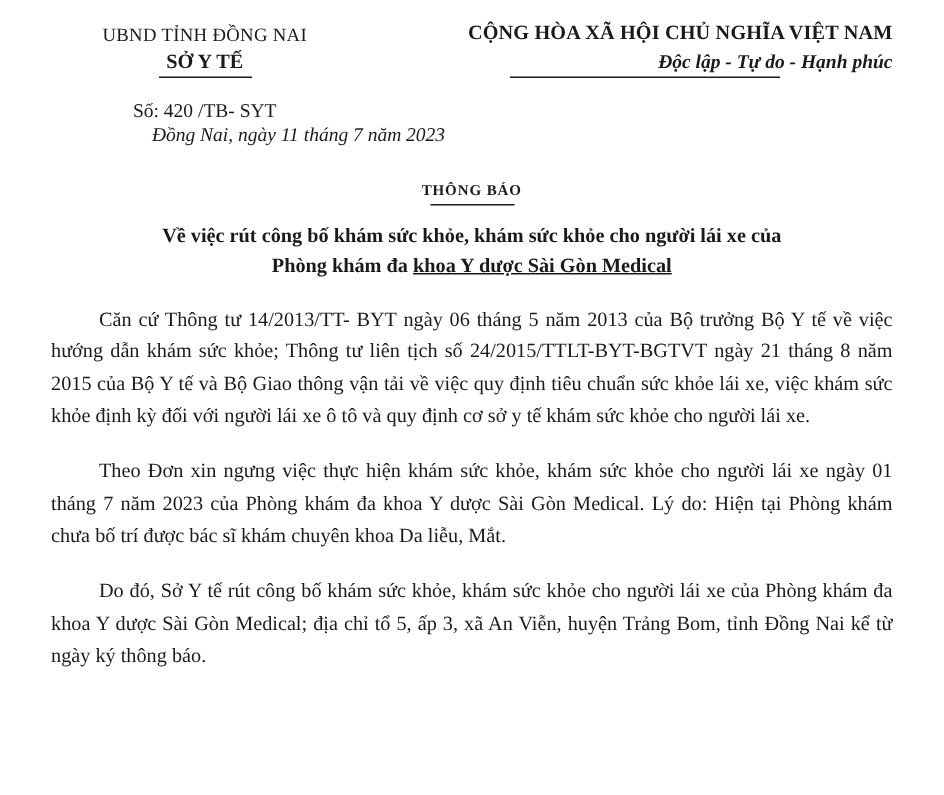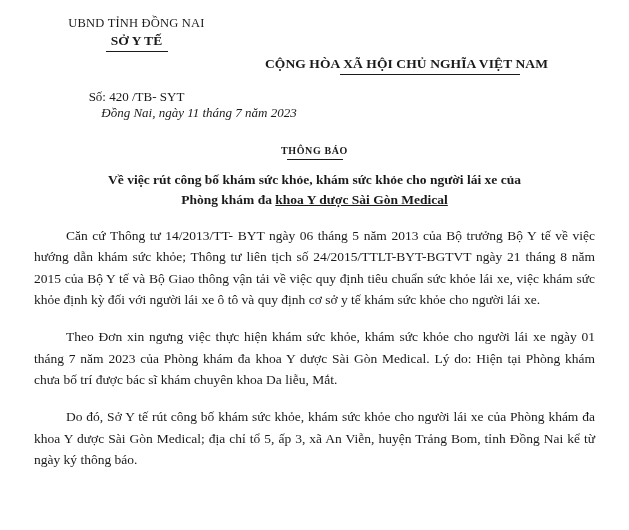--- a/index.html
+++ b/index.html
@@ -29,22 +29,21 @@
     justify-content: space-between;
     margin-top: 4px;
   }
   .header-left {
     width: 205px;
     text-align: center;
     padding-top: 2px;
   }
   .header-right {
     width: 330px;
-    text-align: left;
-    margin-top: 42px;
+    text-align: right;
   }
   .org-name {
     font-size: 12.5px;
     letter-spacing: .2px;
   }
   .org-sub {
     font-size: 13.5px;
     font-weight: bold;
     margin-top: 2px;
   }
@@ -141,20 +140,21 @@
 <div class="page">
 
   <div class="header">
     <div class="header-left">
       <div class="org-name">UBND TỈNH ĐỒNG NAI</div>
       <div class="org-sub">SỞ Y TẾ</div>
       <div class="org-sub-rule"></div>
     </div>
     <div class="header-right">
       <div class="nation">CỘNG HÒA XÃ HỘI CHỦ NGHĨA VIỆT NAM</div>
+      <div class="motto">Độc lập - Tự do - Hạnh phúc</div>
       <div class="motto-rule"></div>
     </div>
   </div>
 
   <div class="subheader">
     <div class="doc-number">Số: 420 /TB- SYT</div>
     <div class="place-date">Đồng Nai, ngày  11  tháng  7  năm 2023</div>
   </div>
 
   <div class="title-block">

